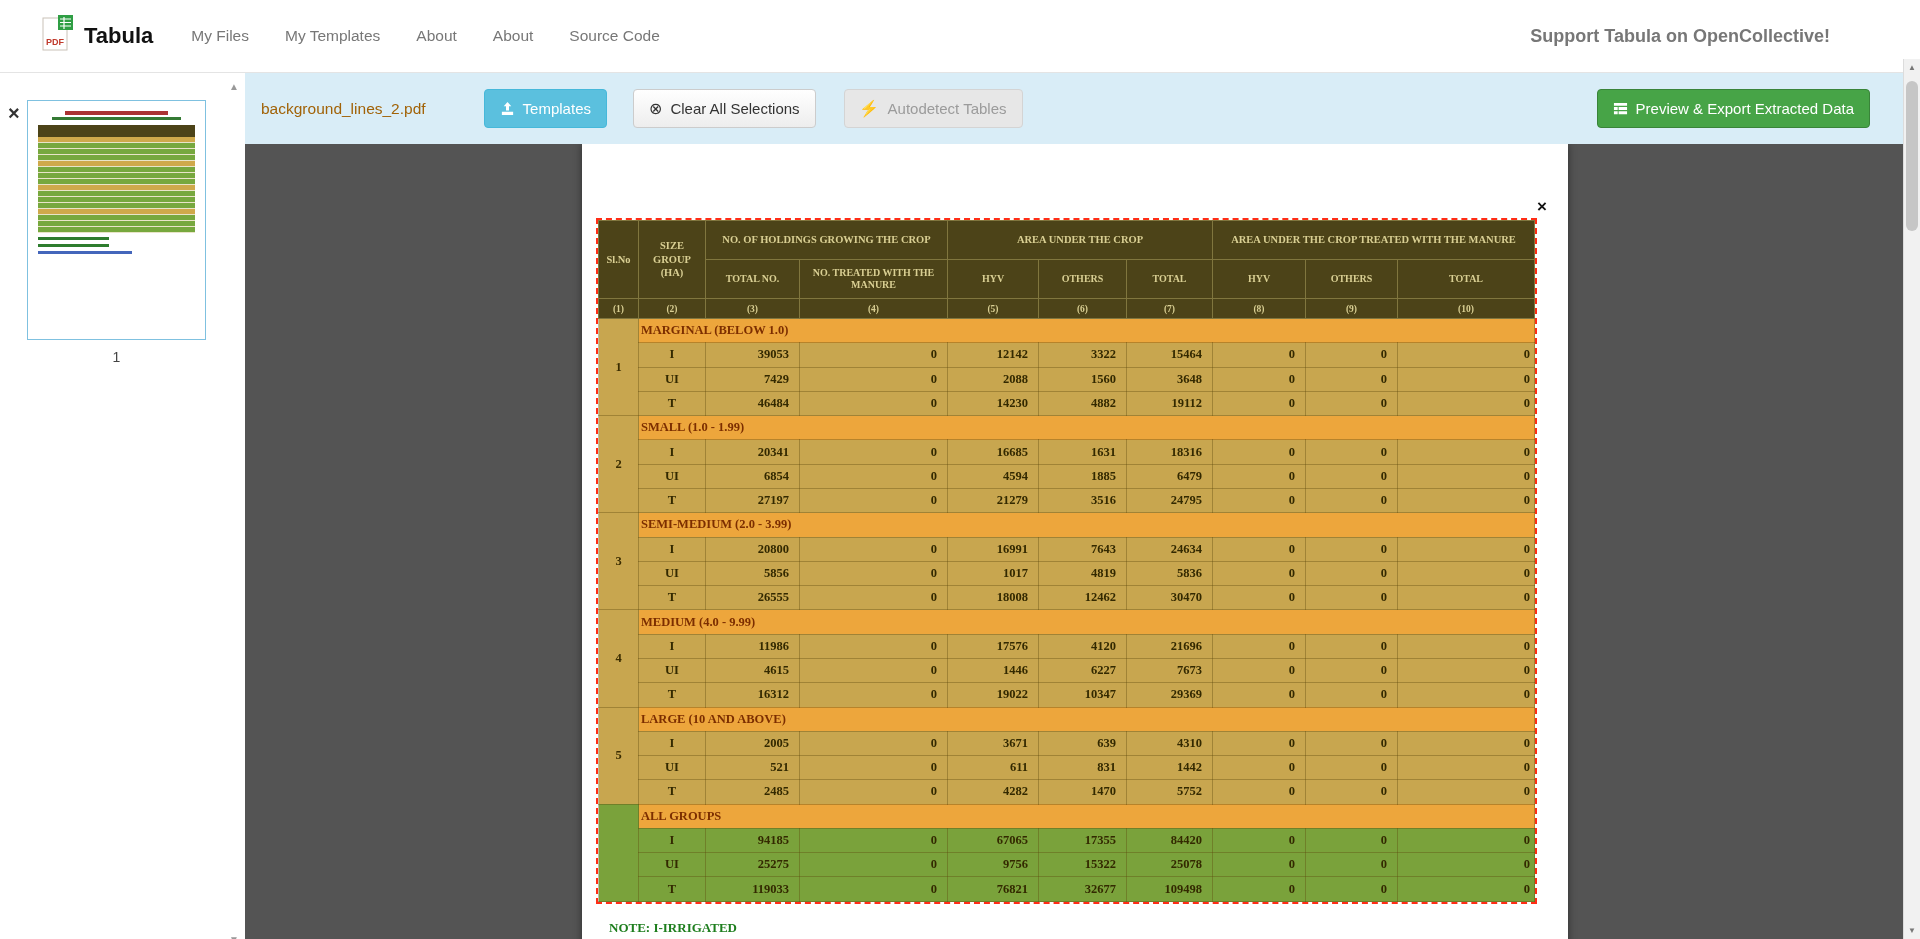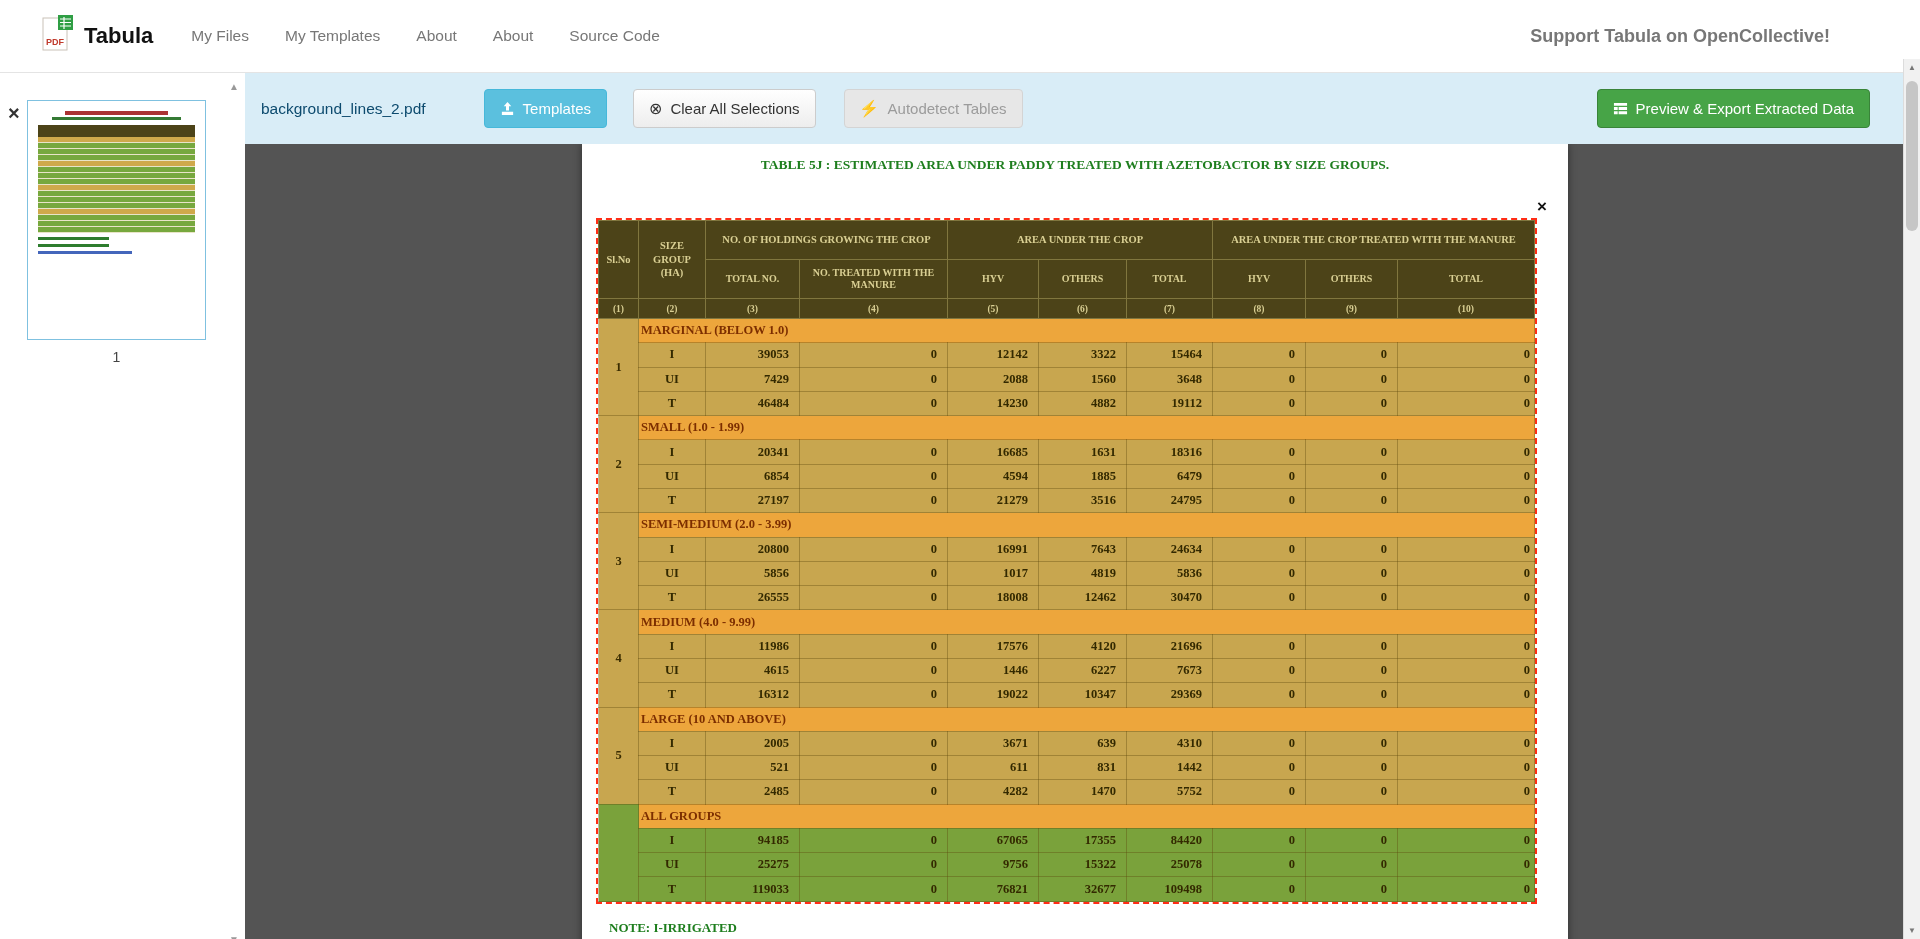--- a/index.html
+++ b/index.html
@@ -37,21 +37,21 @@
               font-size:14px; color:#444; }
   .sb-up { position:absolute; right:6px; top:8px; font-size:10px; color:#999; cursor:pointer; }
   .sb-down { position:absolute; right:6px; bottom:8px; font-size:10px; color:#999; cursor:pointer; }
 
   
   .main { flex:1; display:flex; flex-direction:column; min-width:0; }
 
   
   .toolbar { height:71px; background:#d9edf7; display:flex; align-items:center; flex:none;
              padding-left:16px; }
-  .filename { font-size:15.5px; color:#0c4a6e; }
+  .filename { font-size:15.5px; color:#a16207; }
   .btn { display:inline-flex; align-items:center; gap:8px; height:39px; padding:0 15px;
          border-radius:4px; font-size:15px; font-family:"Liberation Sans", sans-serif;
          border:1px solid transparent; cursor:pointer; white-space:nowrap; }
   .btn .bicon { display:inline-flex; align-items:center; }
   .glyph { font-size:16px; line-height:1; }
   .btn-templates { background:#5bc0de; border-color:#46b8da; color:#fff; margin-left:58px; }
   .btn-clear { background:linear-gradient(#ffffff,#ededed); border-color:#cccccc; color:#333;
                margin-left:26px; }
   .btn-autodetect { background:#e7e7e7; border-color:#d4d4d4; color:#9b9b9b; margin-left:28px;
                     cursor:default; }
@@ -194,21 +194,20 @@
           <svg viewBox="0 0 16 16" width="15" height="15">
               <path fill="currentColor" d="M1 2h14v3H1zM1 6.5h4v3H1zM6 6.5h9v3H6zM1 11h4v3H1zM6 11h9v3H6z"></path>
             </svg>
         </span>
         <span>Preview &amp; Export Extracted Data</span>
       </button>
     </div>
 
     <div class="docarea">
       <div class="pdf-page">
-        <div class="pdf-title">TABLE 5J : ESTIMATED AREA UNDER PADDY  TREATED WITH AZETOBACTOR BY SIZE GROUPS.</div>
 
 
         <div class="selection">
           <span class="sel-close">×</span>
           <table class="pdf-table">
             <colgroup>
               <col style="width:40px">
                 <col style="width:67px">
                 <col style="width:94px">
               <col style="width:148px">

